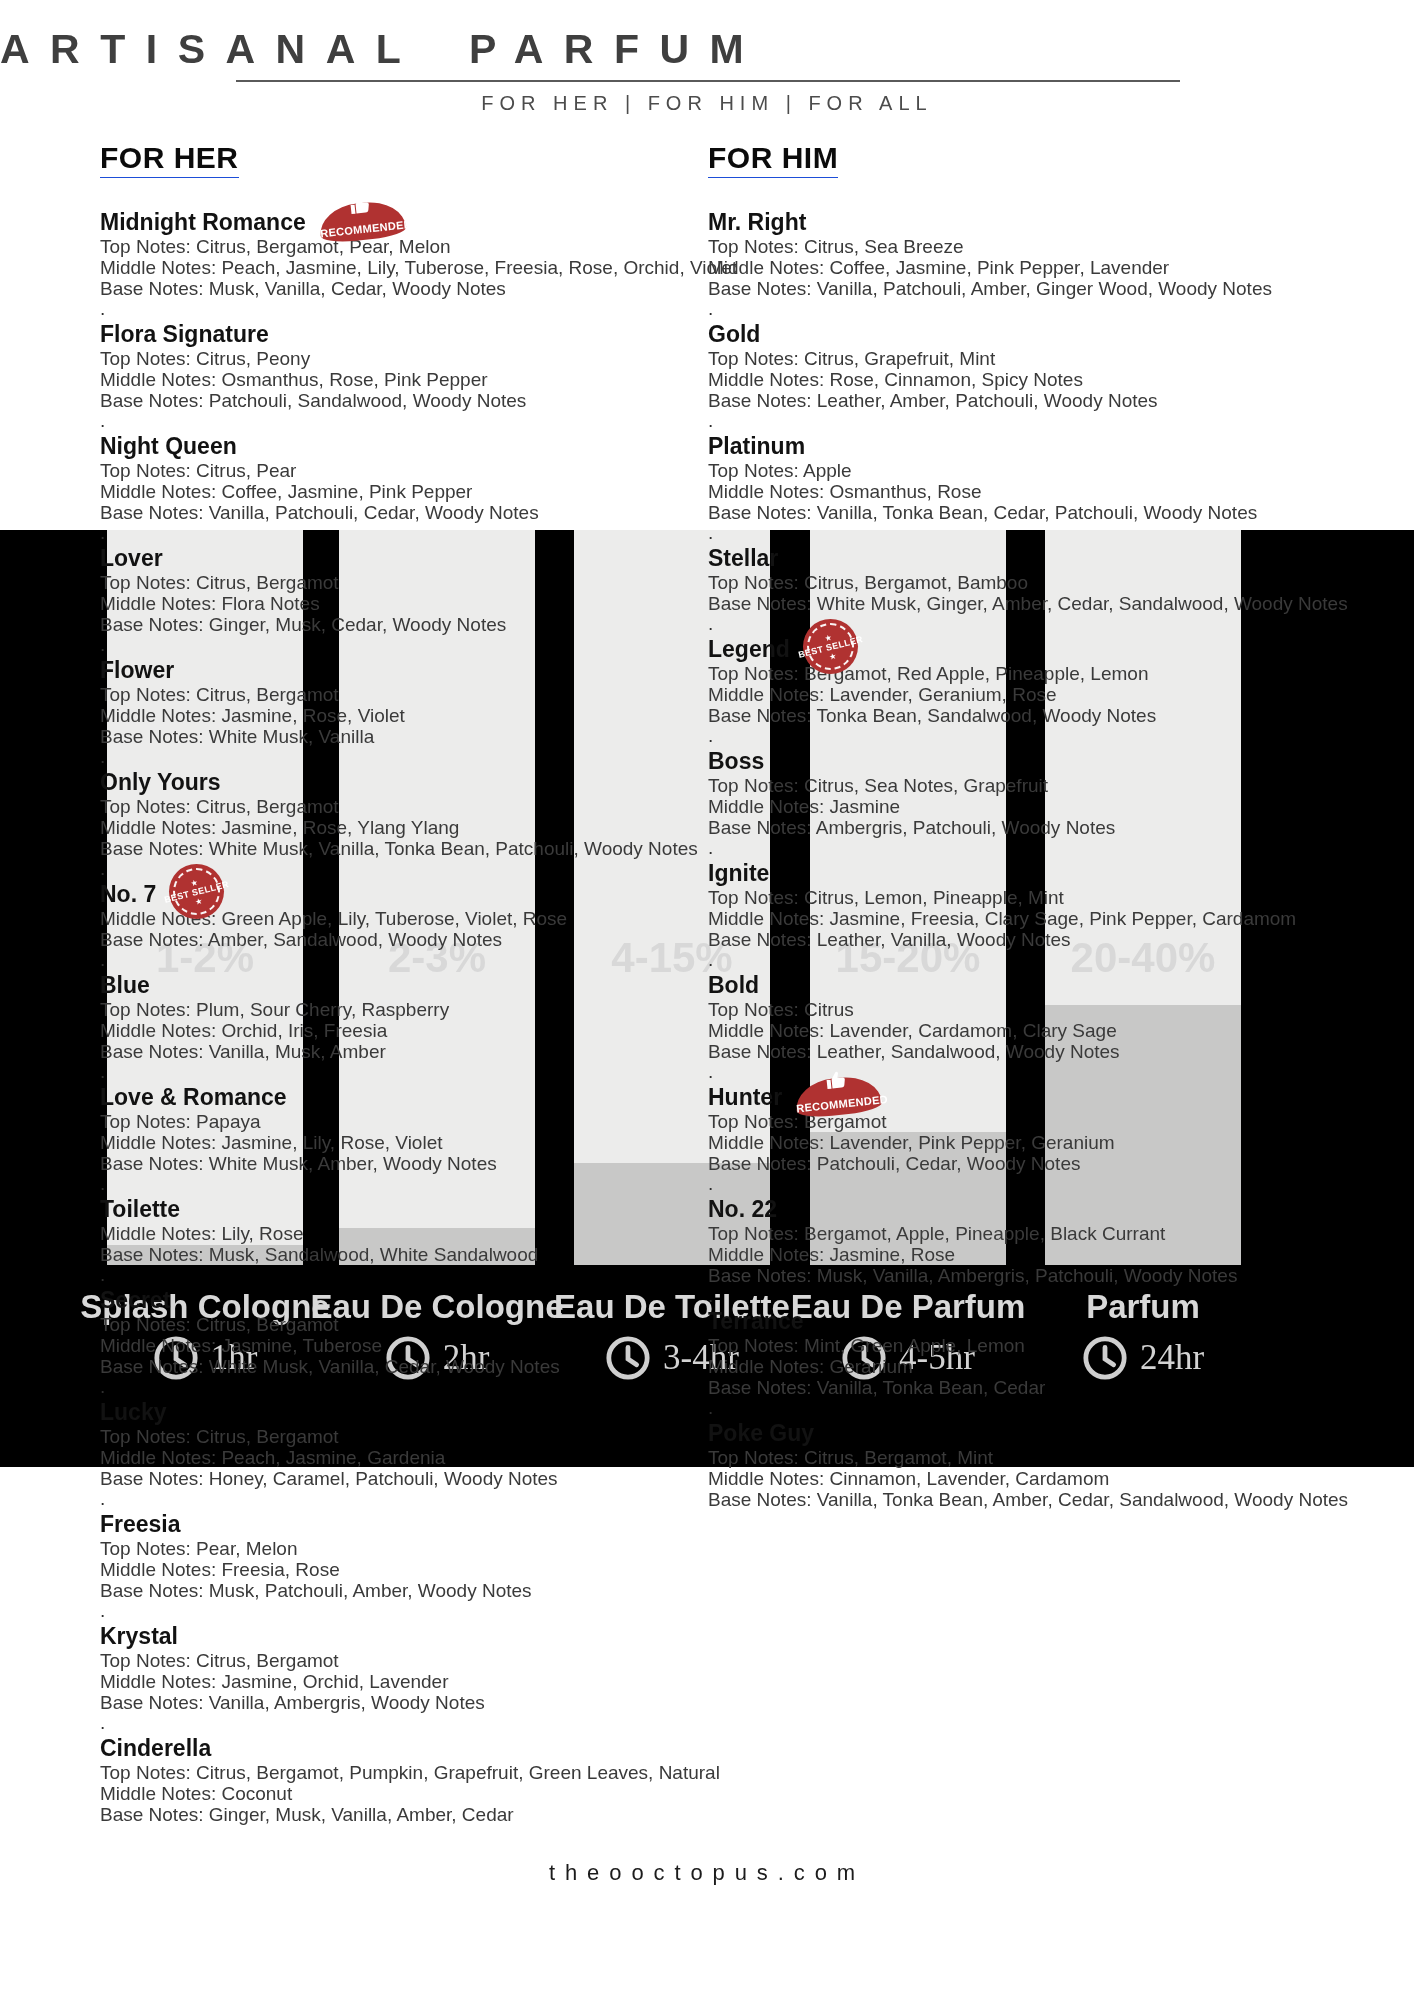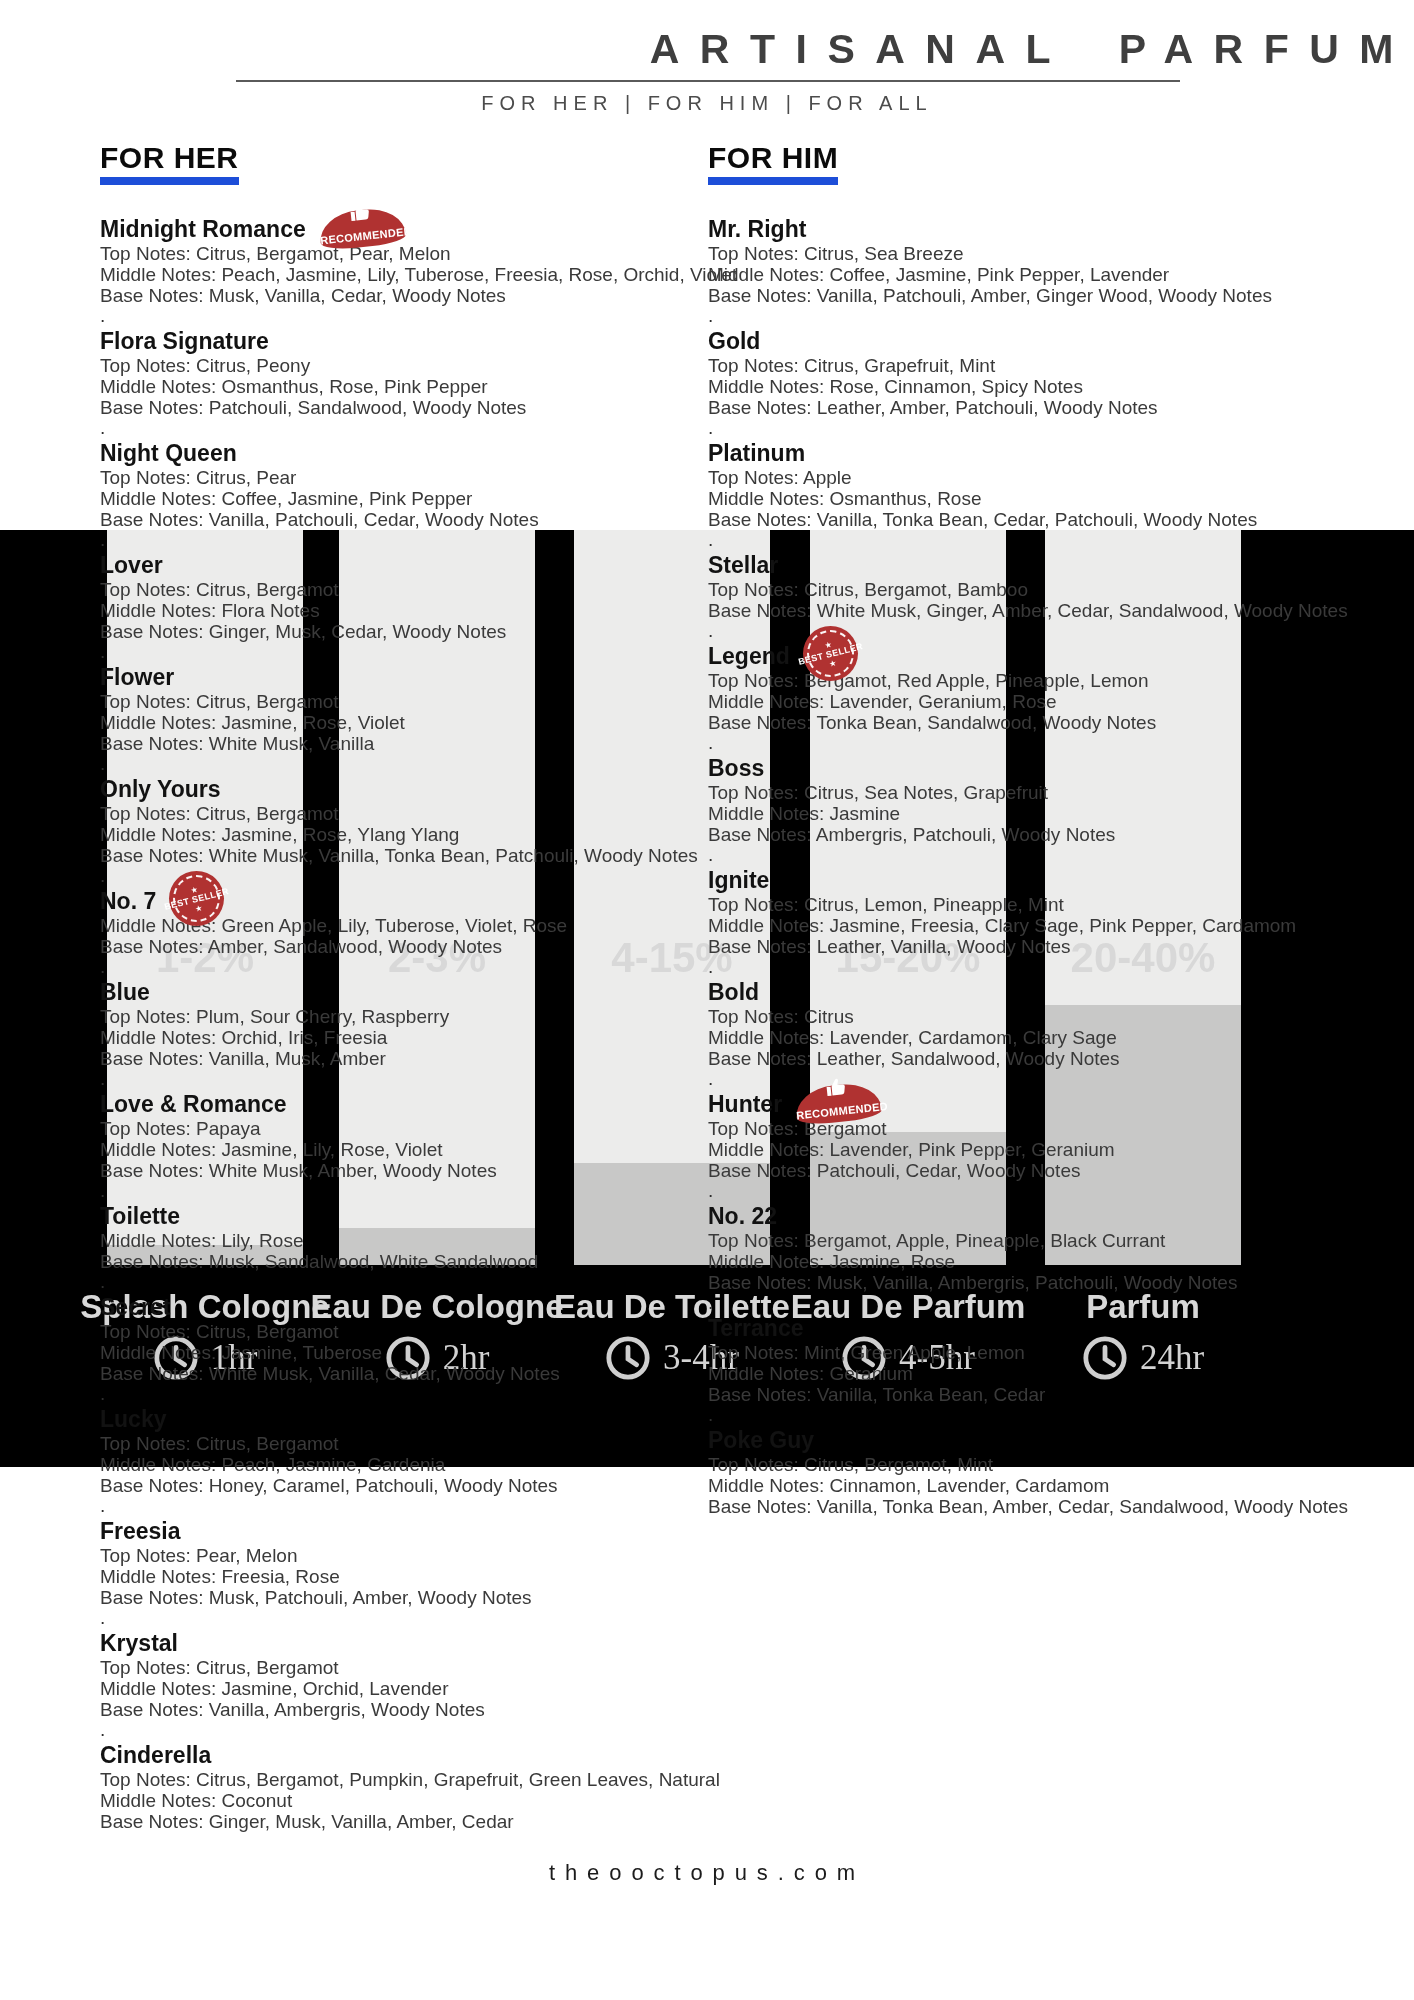--- a/index.html
+++ b/index.html
@@ -1,20 +1,20 @@
 <!DOCTYPE html>
 <html><head>
 <meta charset="utf-8">
 <style>
   html,body{margin:0;padding:0;background:#ffffff;}
   #page{position:relative;width:1414px;height:2000px;background:#ffffff;overflow:hidden;
         font-family:"Liberation Sans",sans-serif;}
 
   
-  .hdr-title{position:absolute;top:26px;left:0;width:100%;text-align:right;margin:0;
+  .hdr-title{position:absolute;top:26px;left:0;width:100%;text-align:left;margin:0;
              font-size:41px;font-weight:700;color:#3f3f3f;letter-spacing:0.50em;word-spacing:0.40em;
              white-space:nowrap;}
   .hdr-rule{position:absolute;top:80px;left:236px;width:944px;height:2px;background:#5a5a5a;}
   .hdr-sub{position:absolute;top:92px;left:0;width:100%;text-align:center;
            font-size:20px;color:#4c4c4c;letter-spacing:0.30em;white-space:nowrap;}
 
   
   #watermark{position:absolute;left:0;top:530px;width:1414px;height:937px;background:#000000;}
   .wm-col{position:absolute;top:0;width:196px;height:937px;}
   .wm-band{position:absolute;top:0;left:0;right:0;height:735px;background:#ececeb;}
@@ -25,21 +25,21 @@
   .wm-cat{font-size:33px;line-height:37px;font-weight:700;color:#d8d8d8;}
   .wm-dur{display:flex;align-items:center;justify-content:center;gap:12px;margin-top:10px;}
   .clock{width:46px;height:46px;color:#cfcfcf;}
   .wm-dur-text{font-size:35px;color:#d3d3d3;font-family:Liberation Serif, serif;}
 
   
   .col{position:absolute;top:141px;width:600px;}
   #col-her{left:100px;}
   #col-him{left:708px;}
   .section-heading{display:inline-block;margin:0 0 30px 0;padding-bottom:2px;
-                   font-size:30px;font-weight:800;color:#0b0b0b;border-bottom:8px solid #1d4ed8;
+                   font-size:30px;font-weight:800;color:#0b0b0b;border-bottom:1px solid #1d4ed8;
                    letter-spacing:0.5px;}
   .entries{display:block;}
   .entry{margin:0 0 2px 0;}
   .entry-head{display:flex;align-items:center;gap:13px;height:28px;}
   .entry-name{margin:0;font-size:23px;font-weight:700;color:#121212;line-height:28px;white-space:nowrap;}
   .note{font-size:19px;line-height:21px;color:#3a3a3a;white-space:nowrap;}
   .dot{font-size:19px;line-height:19px;color:#2e2e2e;}
 
   
   .badge-rec{position:relative;display:inline-block;width:86px;height:44px;flex:0 0 auto;

